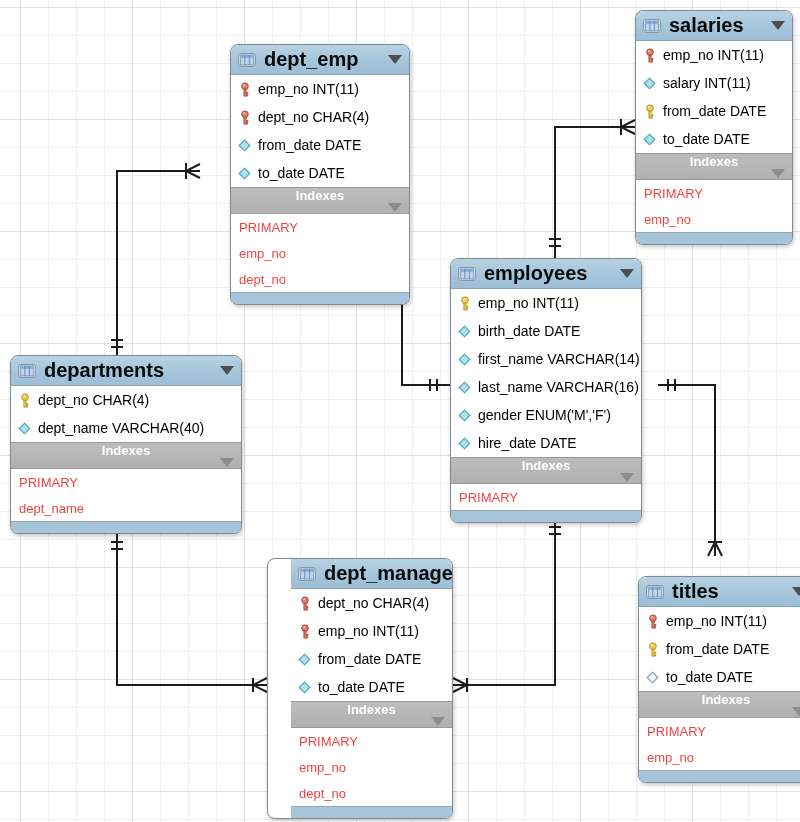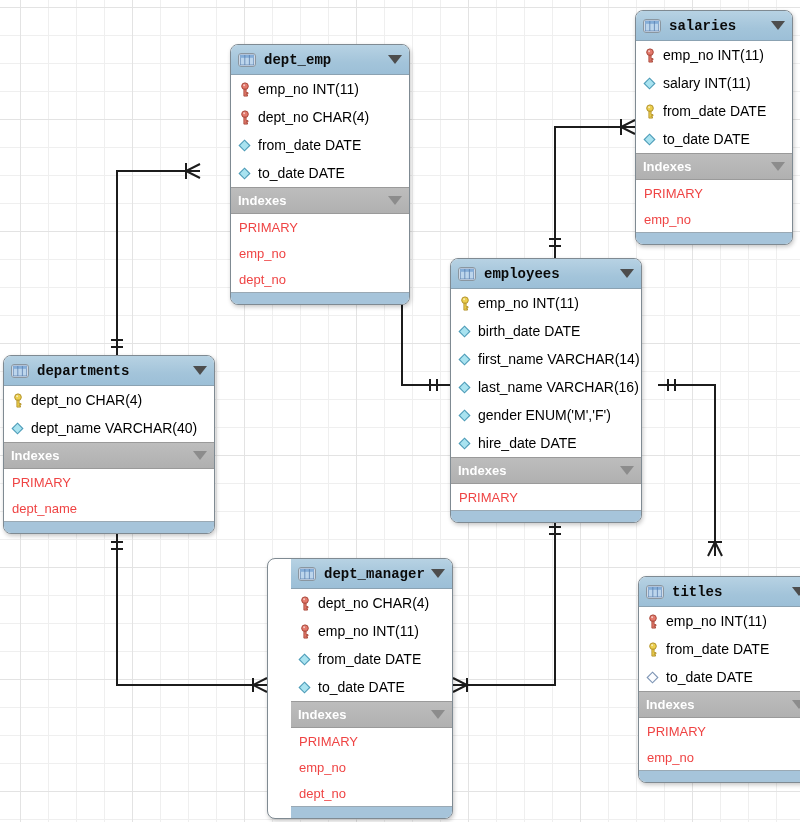--- a/index.html
+++ b/index.html
@@ -23,39 +23,39 @@
     border:1px solid #7f8a92;border-radius:8px;
     box-shadow:1px 2px 4px rgba(0,0,0,0.22);
     box-sizing:border-box;overflow:hidden;
   }
   .tbl-header{
     height:29px;display:flex;align-items:center;padding:0 7px;
     background:linear-gradient(180deg,#b7d2e3 0%,var(--header-fill,#a3c4da) 60%,#9cbfd7 100%);
     border-bottom:1px solid #8ba2b2;
   }
   .tbl-icon{display:inline-flex;flex:0 0 auto;}
-  .tbl-name{font-weight:bold;font-size:14px;color:#0a0a0a;margin-left:8px;white-space:nowrap;font-family:Liberation Mono, monospace;}
+  .tbl-name{font-weight:bold;font-size:20px;color:#0a0a0a;margin-left:8px;white-space:nowrap;}
   .arrow{width:0;height:0;border-left:7px solid transparent;border-right:7px solid transparent;margin-left:auto;}
   .hdr-arrow{border-top:9px solid #4d4d4d;}
   .idx-arrow{border-top:9px solid #8c8c8c;}
   .col-row{height:28px;display:flex;align-items:center;padding-left:7px;font-size:14px;color:#000;background:#fff;white-space:nowrap;}
   .col-icon{display:inline-flex;width:13px;justify-content:center;margin-right:7px;flex:0 0 auto;}
   .indexes-bar{
     height:25px;display:flex;align-items:center;padding:0 7px;
     background:linear-gradient(180deg,#bdbdbd,var(--indexes-fill,#b0b0b0));
-    border-top:1px solid #9a9a9a;border-bottom:1px solid #9a9a9a;
+    border-top:1px solid #9a9a9a;border-bottom:1px solid #9a9a9a;flex-direction:column;
   }
   .indexes-title{color:#fff;font-weight:bold;font-size:13px;}
   .idx-row{height:26px;display:flex;align-items:center;padding-left:8px;font-size:13px;color:#ef4444;background:#fff;white-space:nowrap;}
   .tbl-footer{height:11px;background:var(--footer-fill,#a6c4da);border-top:1px solid #9aa9b4;}
 
   #table-dept_emp{left:200px;top:44px;width:180px;margin-left:30px;}
   #table-salaries{left:635px;top:10px;width:158px;}
   #table-employees{left:450px;top:258px;width:192px;}
-  #table-departments{left:3px;top:355px;width:212px;}
+  #table-departments{left:10px;top:355px;width:232px;}
   #table-dept_manager{left:267px;top:558px;width:186px;padding-left:23px;}
   #table-titles{left:638px;top:576px;width:176px;}
 </style>
 </head>
 <body style="--header-fill: #a3c4da; --footer-fill: #a6c4da; --indexes-fill: #b0b0b0; --connector: #1c1c1c; --grid-minor: #efefef; --grid-major: #e3e3e3;">
 
 <svg id="connector-layer" width="800" height="822">
   <g>
     <path d="M186 171 H117 V355"></path>
     <path d="M200 164 L186 171 L200 178 M200 171 H186"></path>

